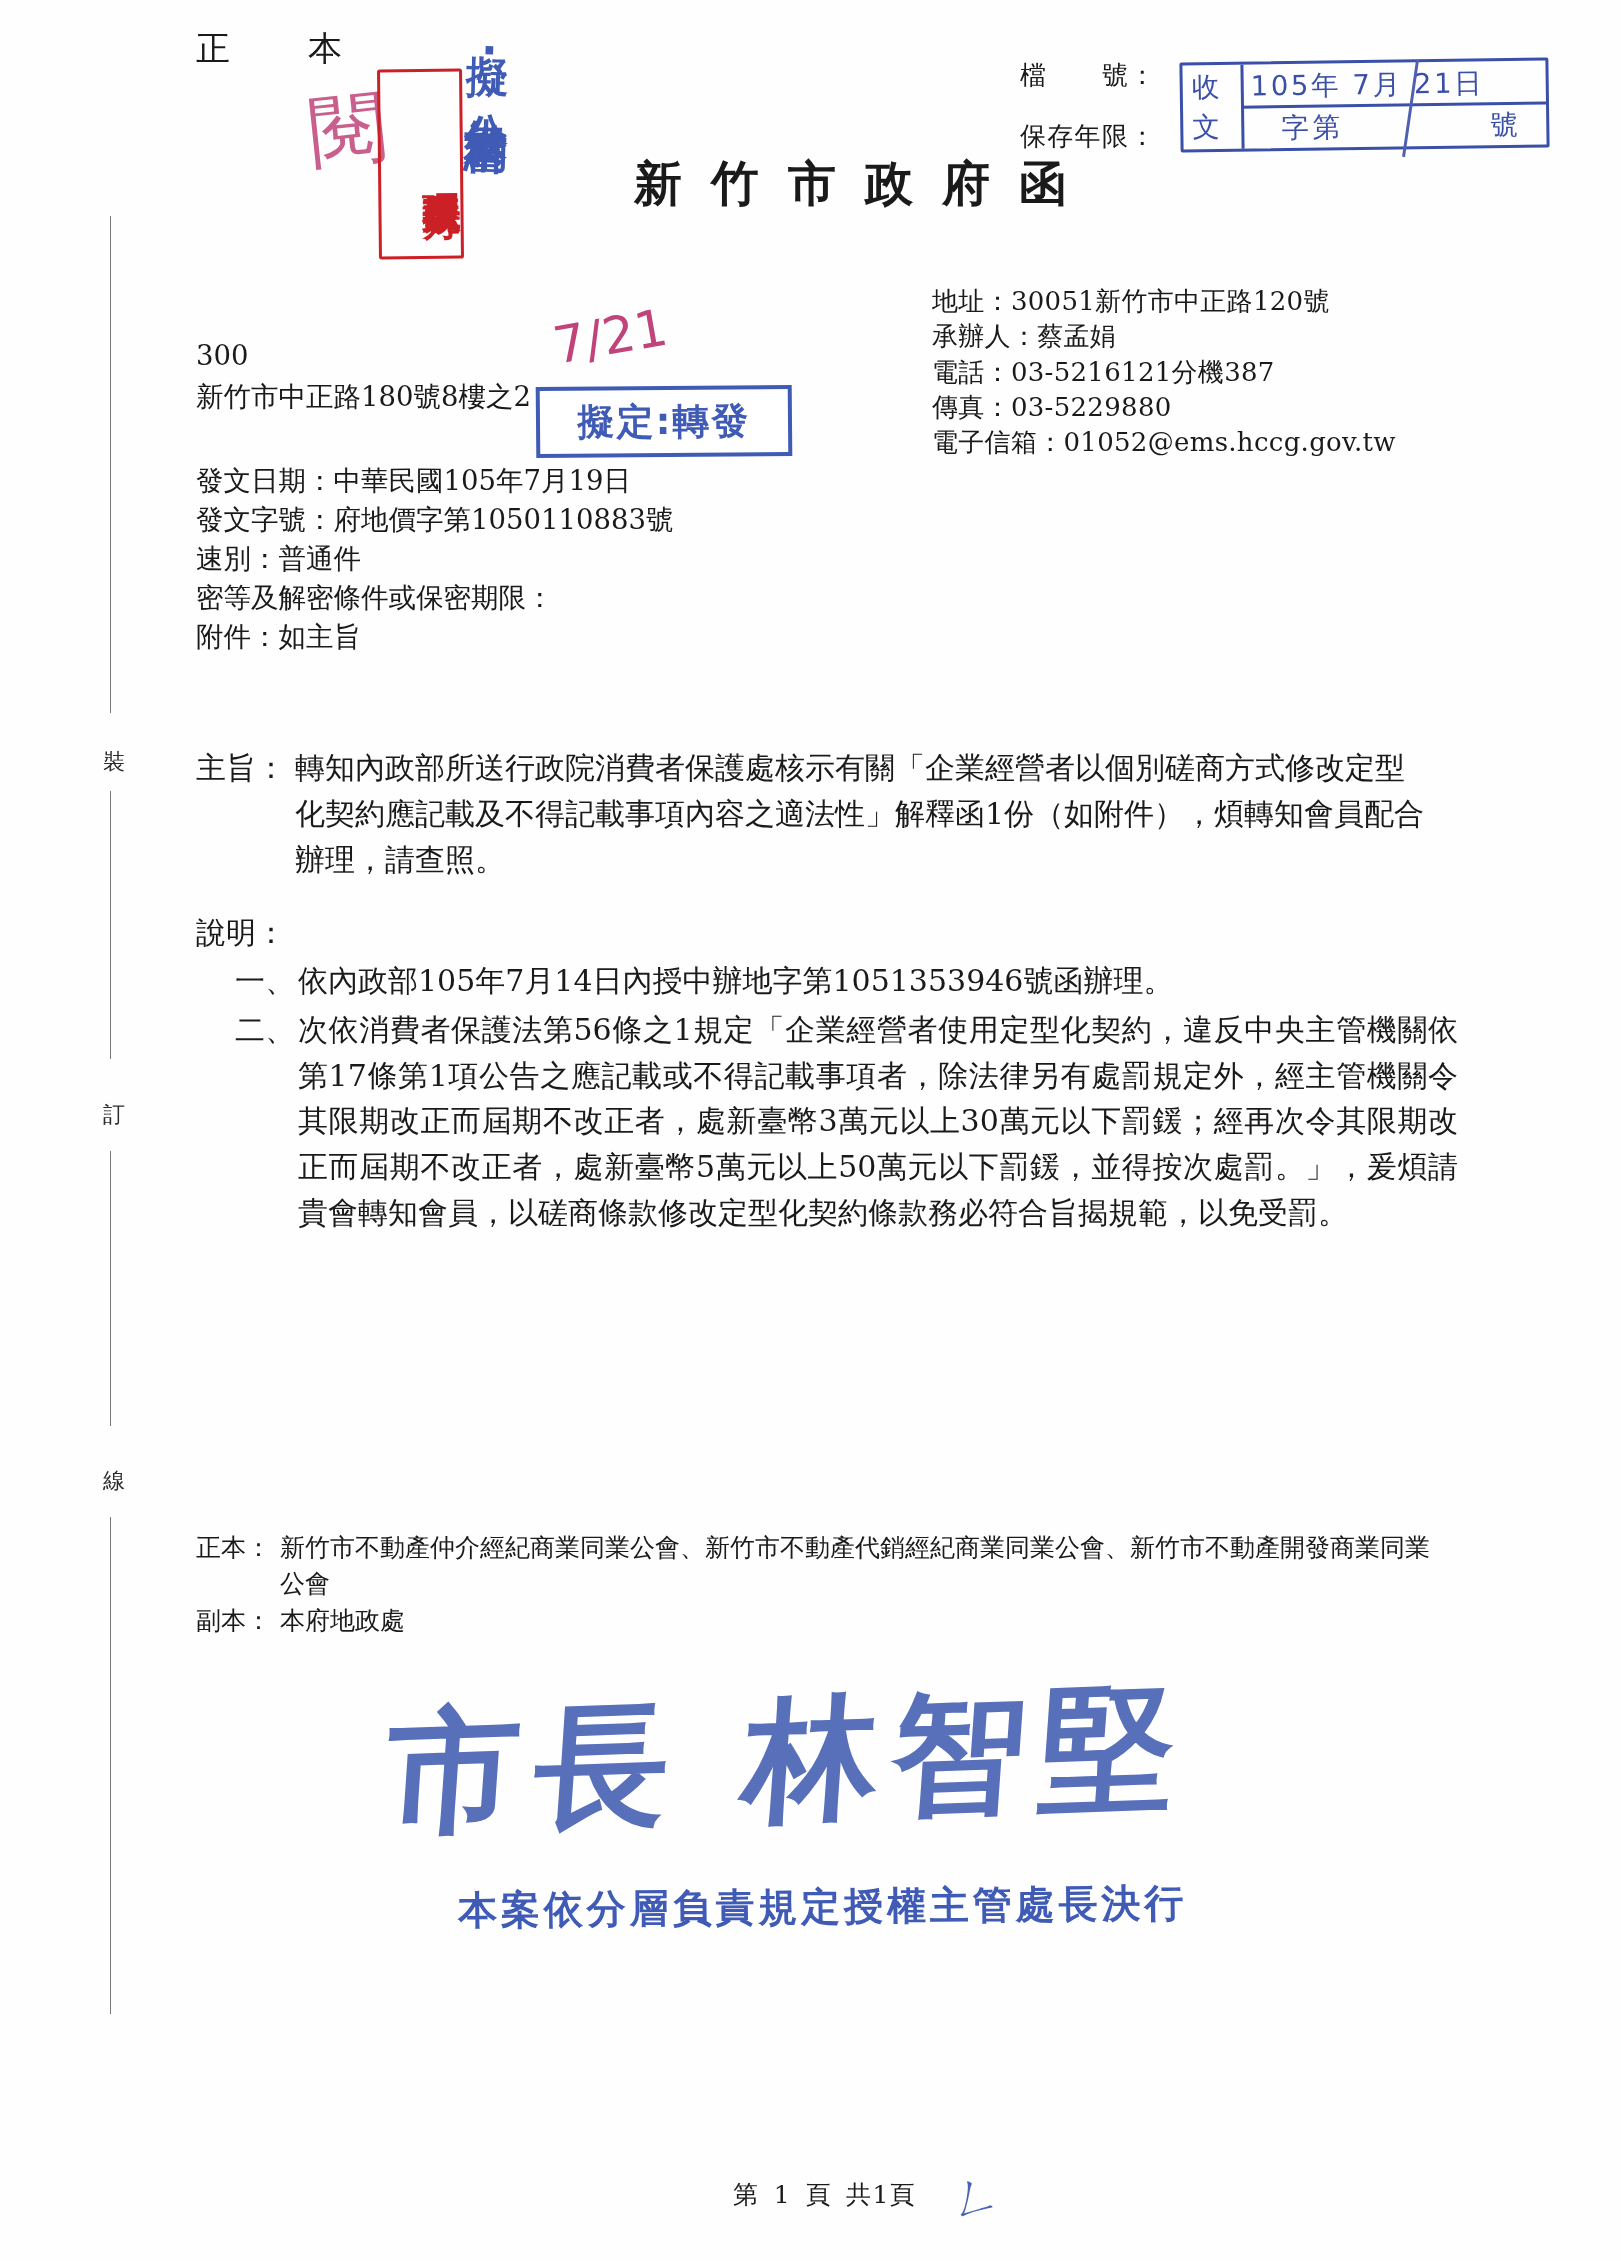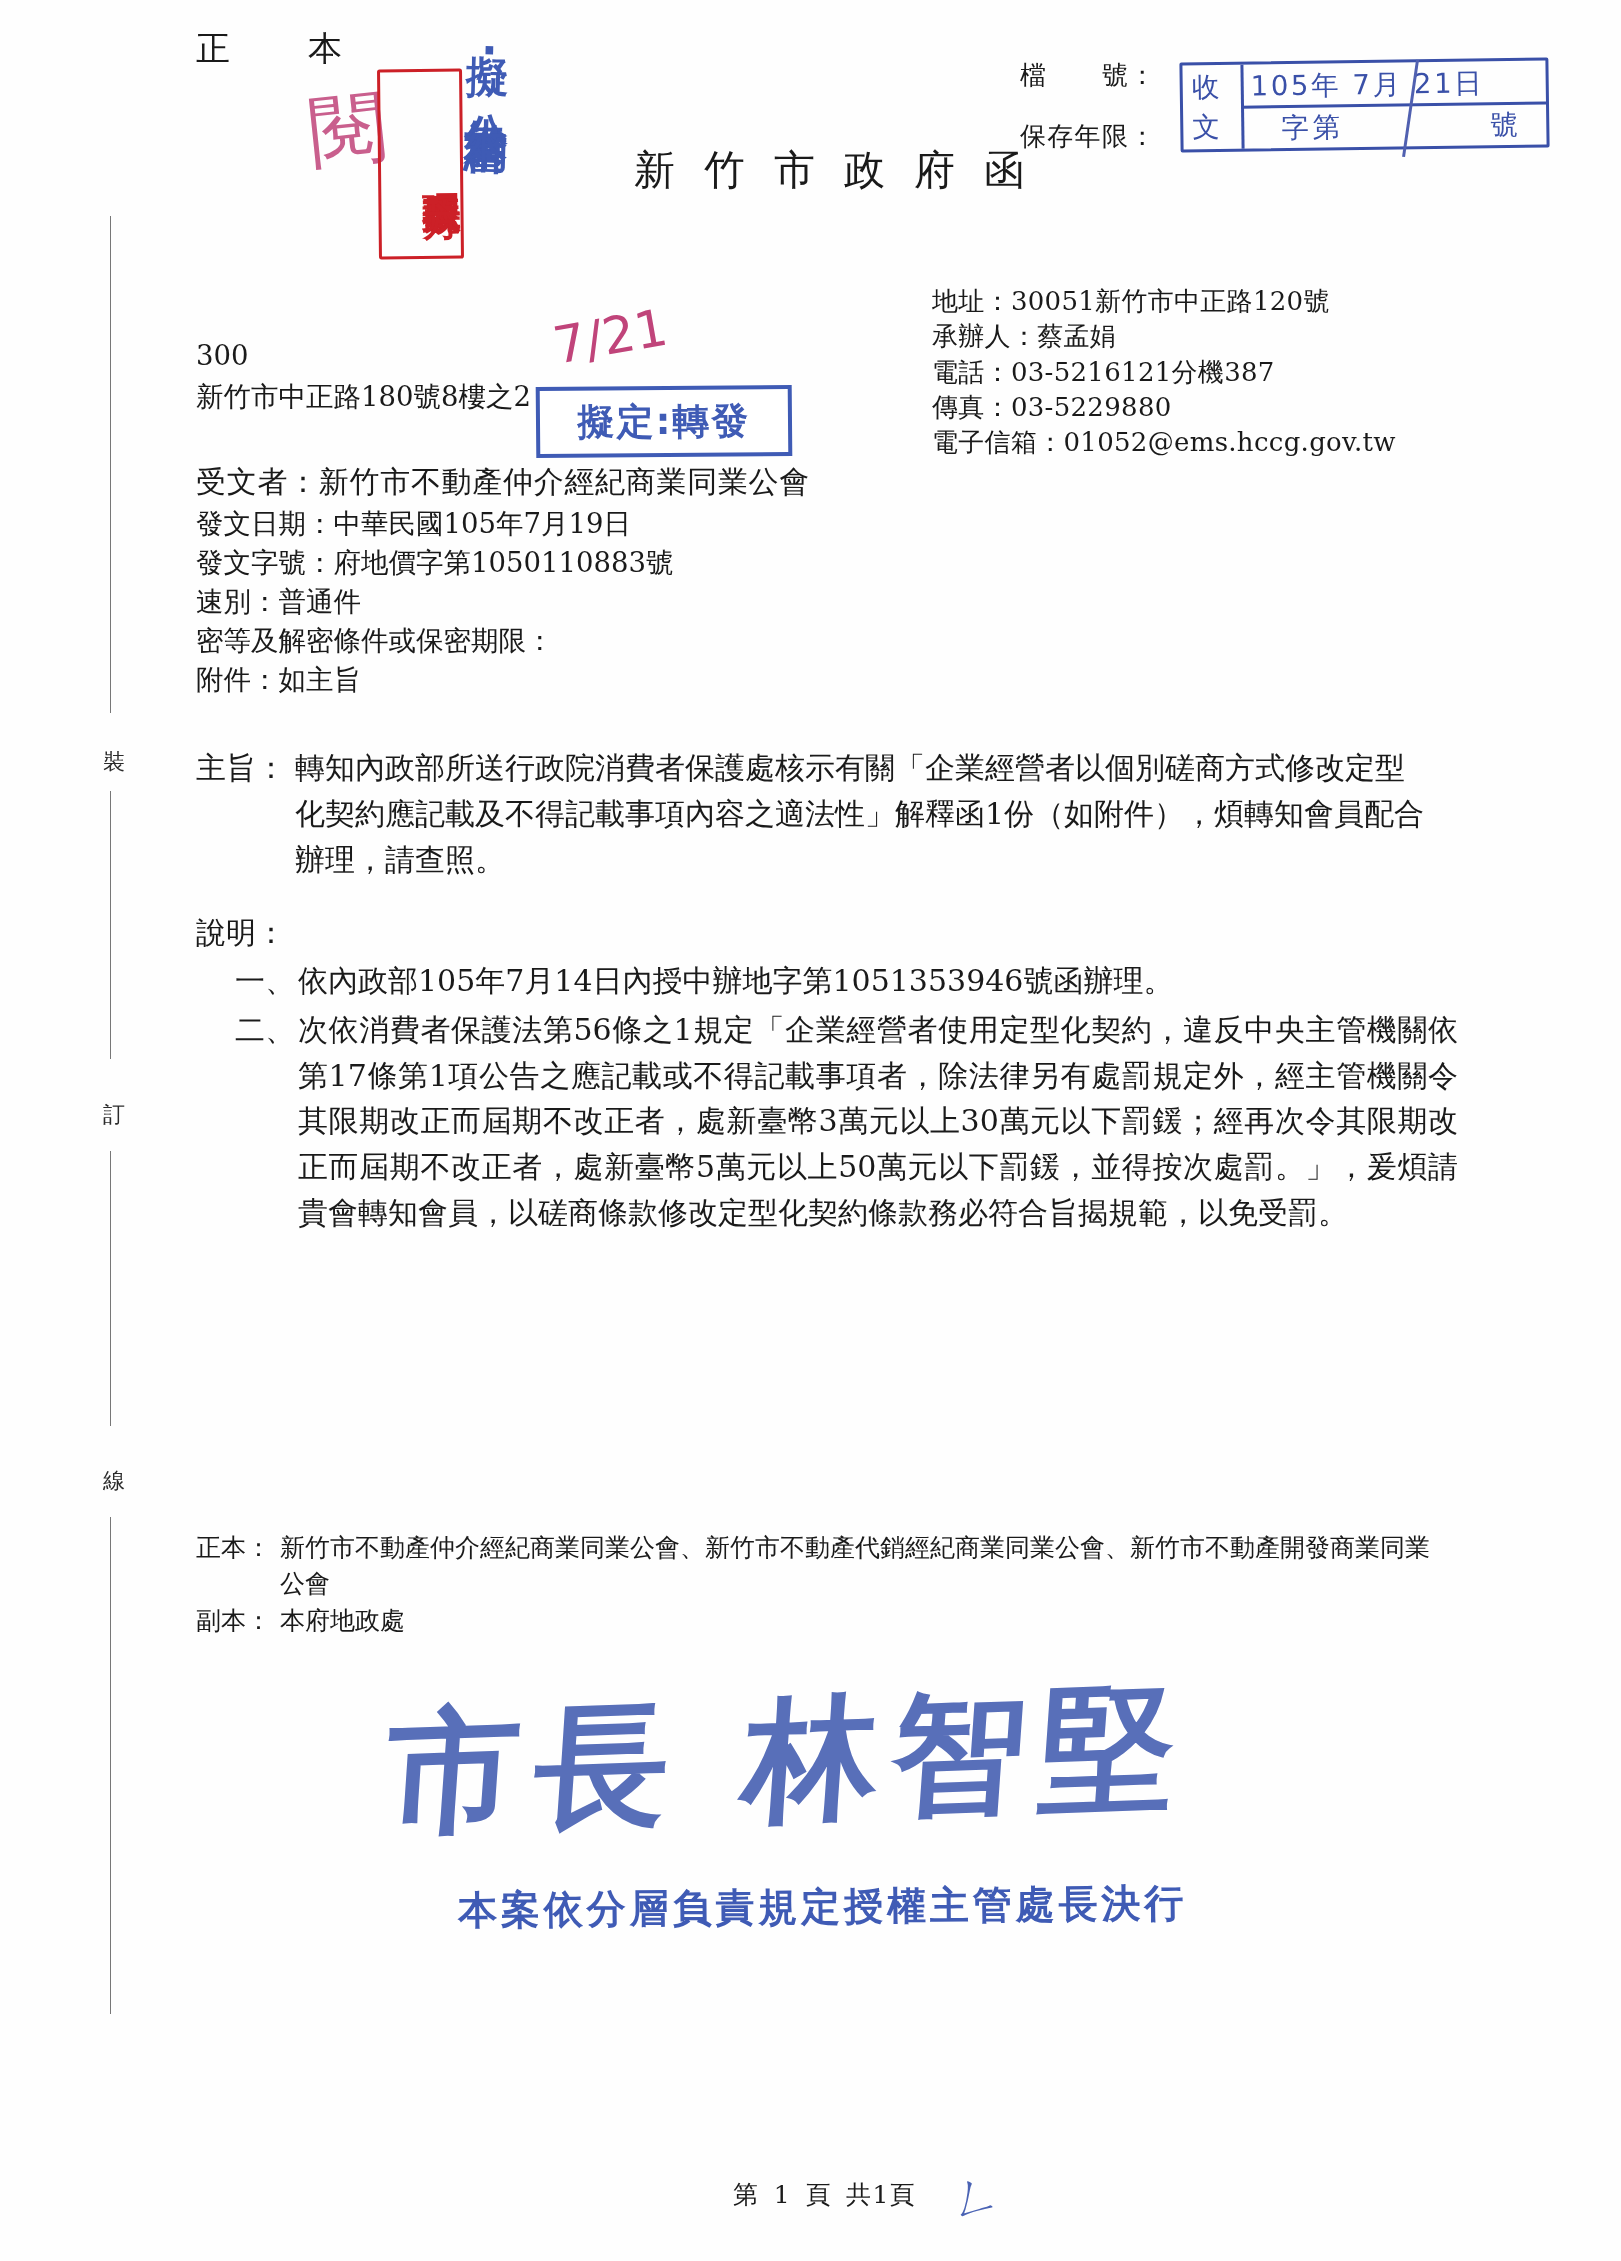--- a/index.html
+++ b/index.html
@@ -40,21 +40,21 @@
   #receipt-stamp .cell{position:absolute;font-size:27.5px;line-height:1;}
   #rs-shou{left:9.2px;top:7.8px;font-size:30px;}
   #rs-wen{left:9.2px;top:48px;font-size:30px;}
   #rs-date{left:68px;top:7.8px;font-size:26px;letter-spacing:2.6px;}
   #rs-num{left:98px;top:50px;font-size:25px;letter-spacing:3.9px;}
   #rs-hao{left:307px;top:50px;font-size:25px;}
   #rs-slash{position:absolute;left:226px;top:-2.6px;width:2.6px;height:98px;background:#5060b0;transform:rotate(9deg);}
 
   
   #doc-title{
-    left:634px;top:143px;font-size:41px;font-weight:400;letter-spacing:3.9px;
+    left:634px;top:152px;font-size:48px;font-weight:700;letter-spacing:3.9px;
   }
   #doc-title .gap{letter-spacing:29px;}
 
   
   #contact{position:absolute;left:932px;top:284px;font-size:26px;line-height:1.36;letter-spacing:0.3px;}
   #contact div{white-space:pre;}
 
   
   #addr-zip{left:196px;top:339px;font-size:27.5px;}
   #addr-line{left:196px;top:379px;font-size:27.5px;letter-spacing:0px;}
@@ -188,21 +188,20 @@
     <div>承辦人：蔡孟娟</div>
     <div>電話：03-5216121分機387</div>
     <div>傳真：03-5229880</div>
     <div>電子信箱：01052@ems.hccg.gov.tw</div>
   </div>
 
   <div class="t" id="addr-zip">300</div>
   <div class="t" id="addr-line">新竹市中正路180號8樓之2</div>
 
   <div id="meta">
-    <div class="recip"><span>受文者：</span><span>新竹市不動產仲介經紀商業同業公會</span></div>
     <div><span>發文日期：</span><span>中華民國105年7月19日</span></div>
     <div><span>發文字號：</span><span>府地價字第1050110883號</span></div>
     <div><span>速別：</span><span>普通件</span></div>
     <div>密等及解密條件或保密期限：</div>
     <div><span>附件：</span><span>如主旨</span></div>
   </div>
 
   <div id="body">
 
     <div class="blk">

